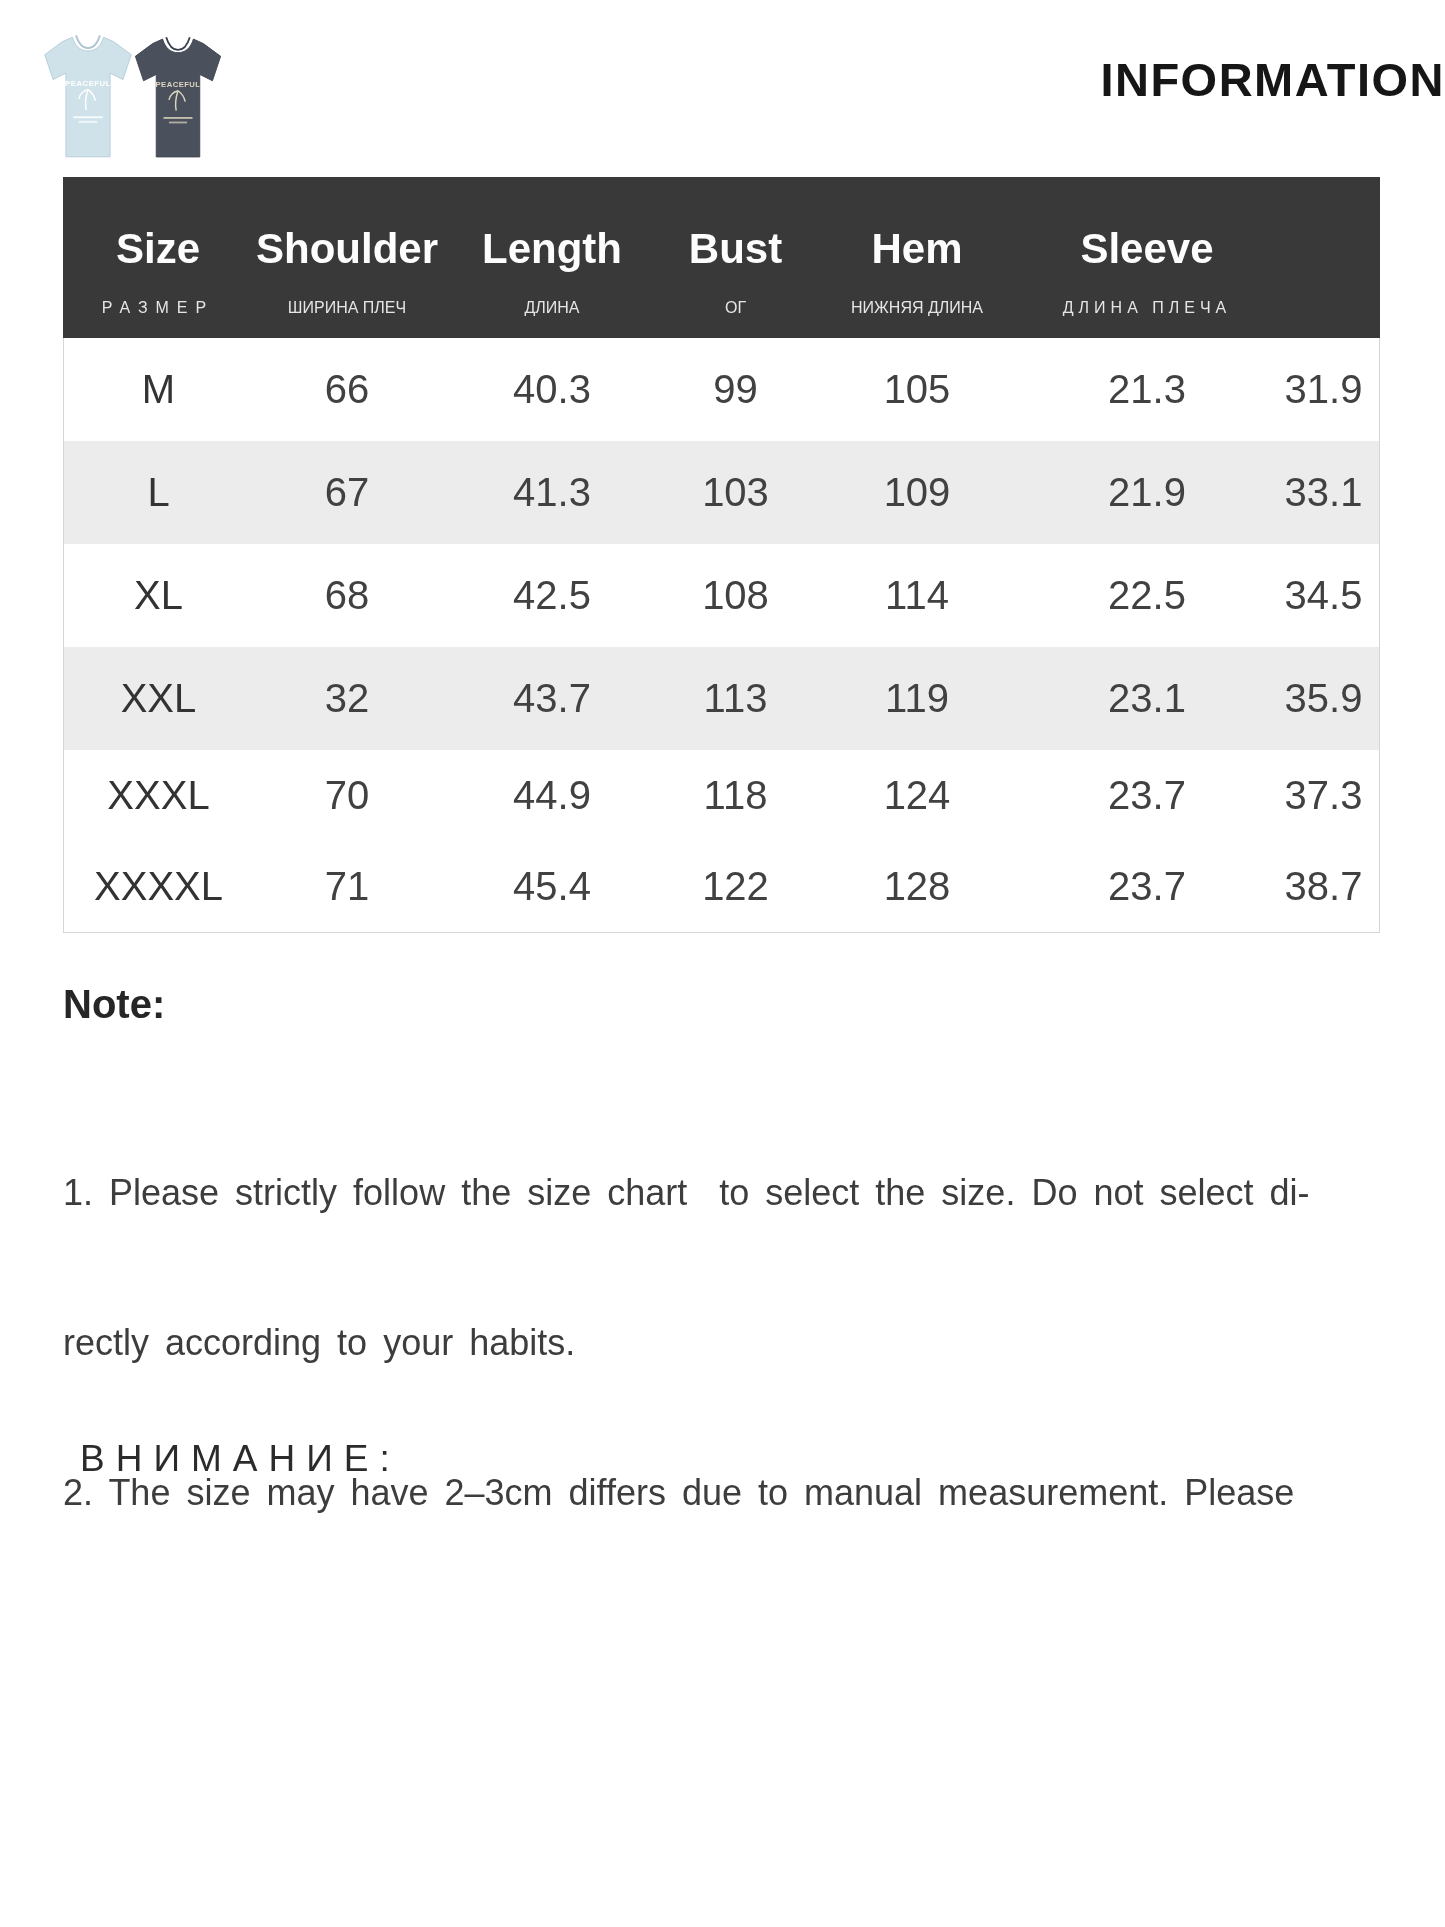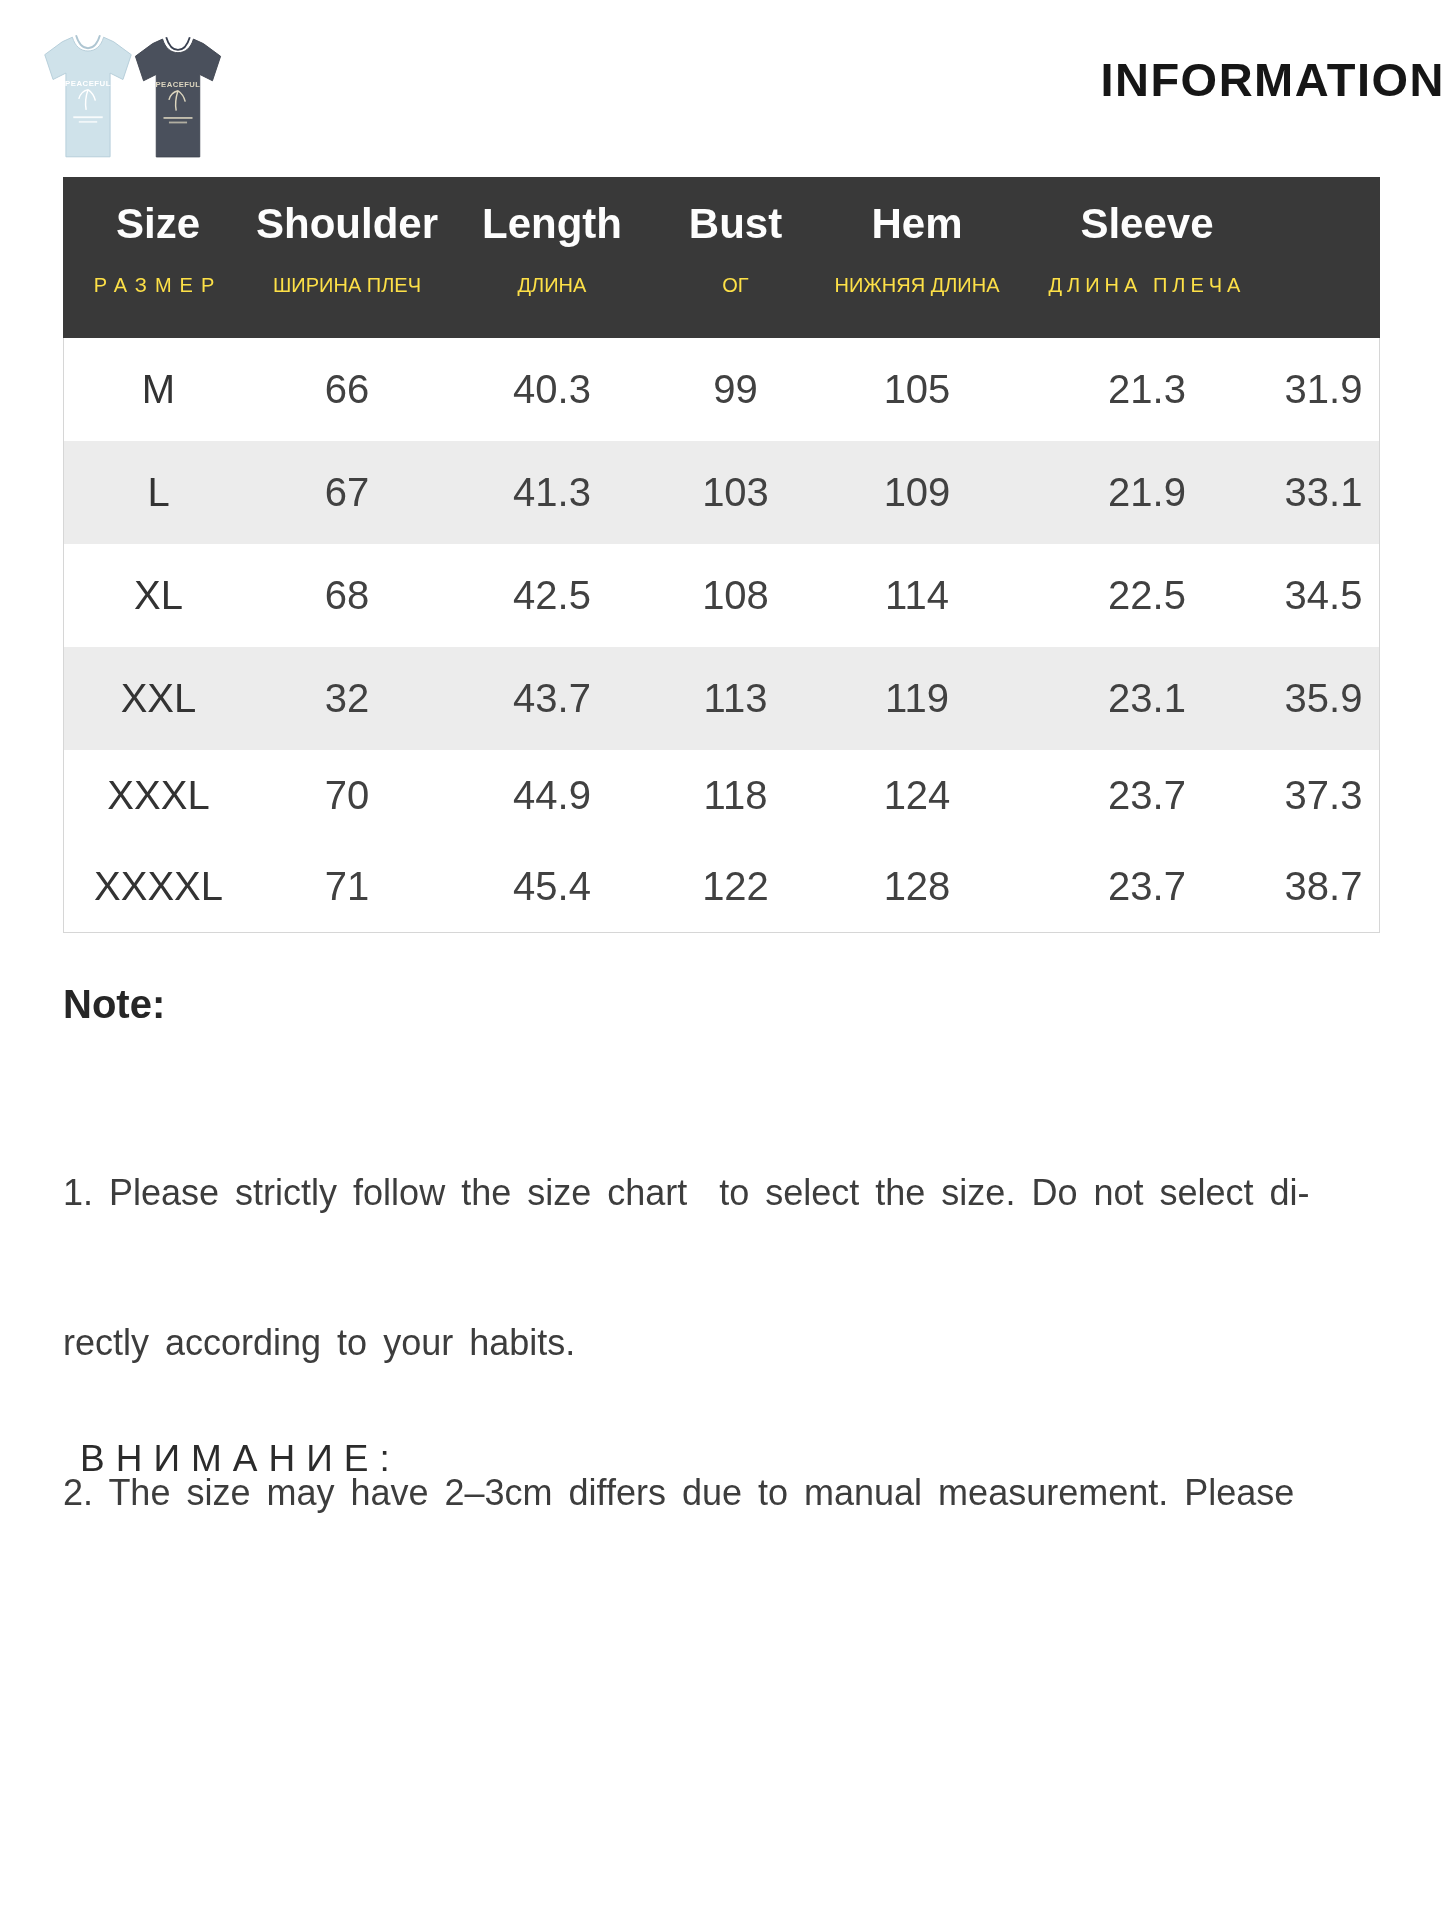--- a/index.html
+++ b/index.html
@@ -13,23 +13,23 @@
   }
   .tee { position:absolute; }
   .tee-light { left:42px; top:26px; }
   .tee-dark  { left:131px; top:30px; }
 
   .size-table { position:absolute; left:63px; top:177px; width:1317px; }
   .thead {
     background:#393939; height:161px; display:grid;
     grid-template-columns:190px 188px 222px 145px 218px 242px 112px;
   }
-  .th { display:flex; flex-direction:column; align-items:center; padding-top:24px; }
+  .th { display:flex; flex-direction:column; align-items:center; padding-top:49px; }
   .th .en { font-size:42px; font-weight:700; color:#fdfdfd; line-height:46px; white-space:nowrap; }
-  .th .ru { font-size:20px; font-weight:400; color:#fde047; margin-top:27px; white-space:nowrap; }
+  .th .ru { font-size:16px; font-weight:400; color:#e5e5e5; margin-top:27px; white-space:nowrap; }
   .th:first-child .ru { letter-spacing:8px; }
   .th:last-child  .ru { letter-spacing:5px; }
 
   .tbody { border:1px solid #d6d6d6; border-top:none; box-sizing:border-box; }
   .row {
     display:grid; grid-template-columns:189px 188px 222px 145px 218px 242px 111px;
     align-items:center; text-align:center; font-size:40px; color:#414141;
   }
   .row.h1 { height:103px; }
   .row.h2 { height:91px; }

